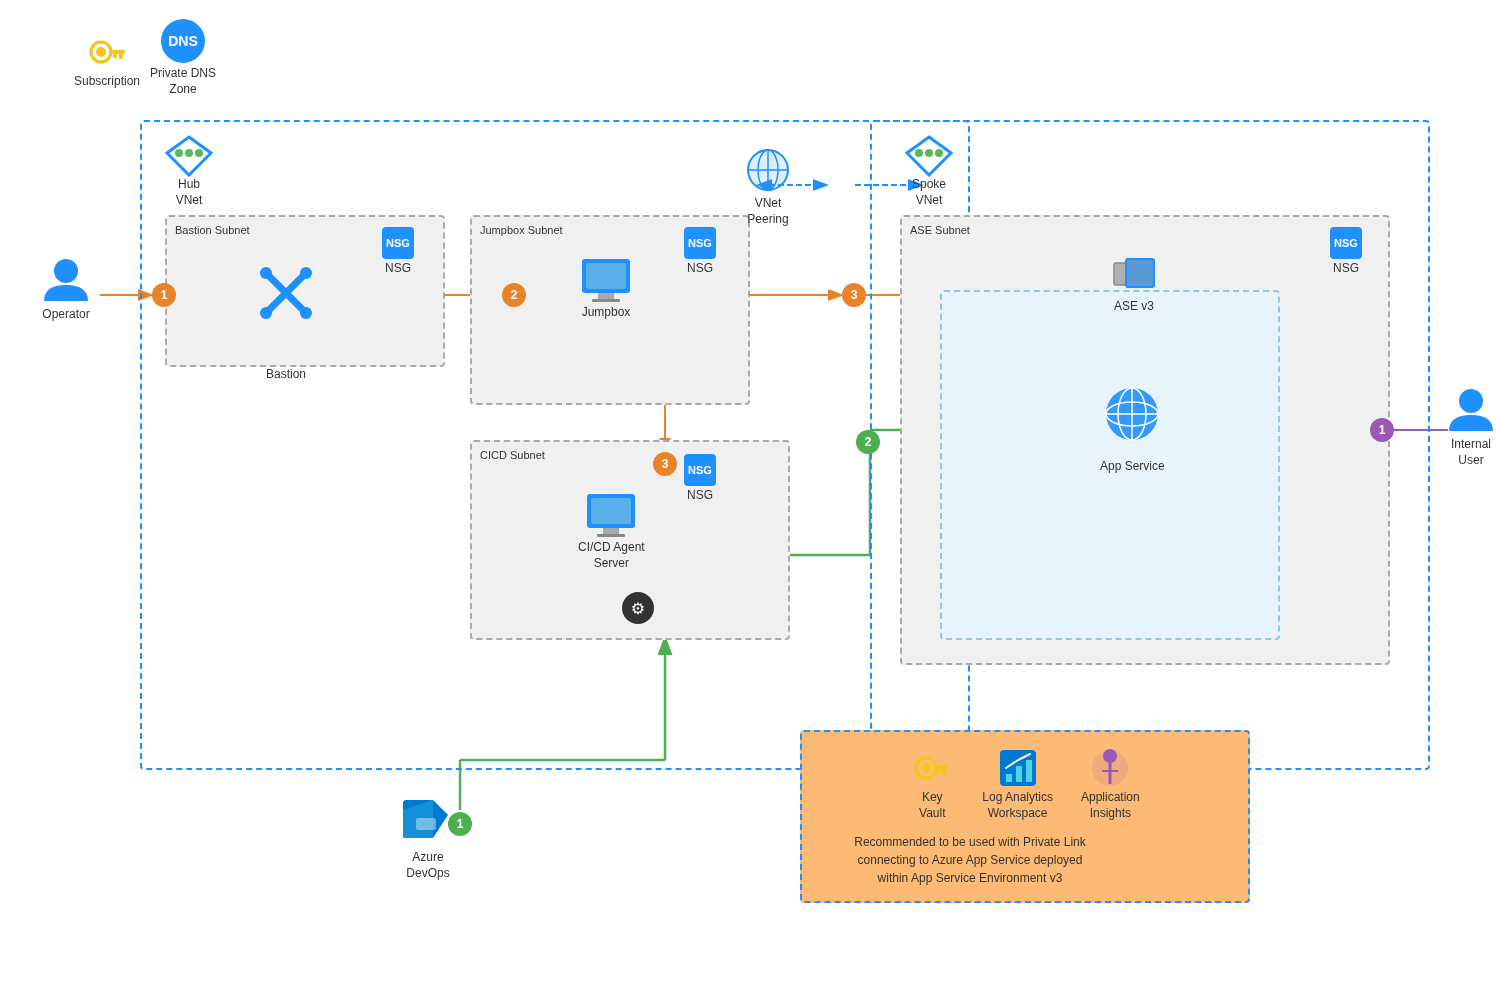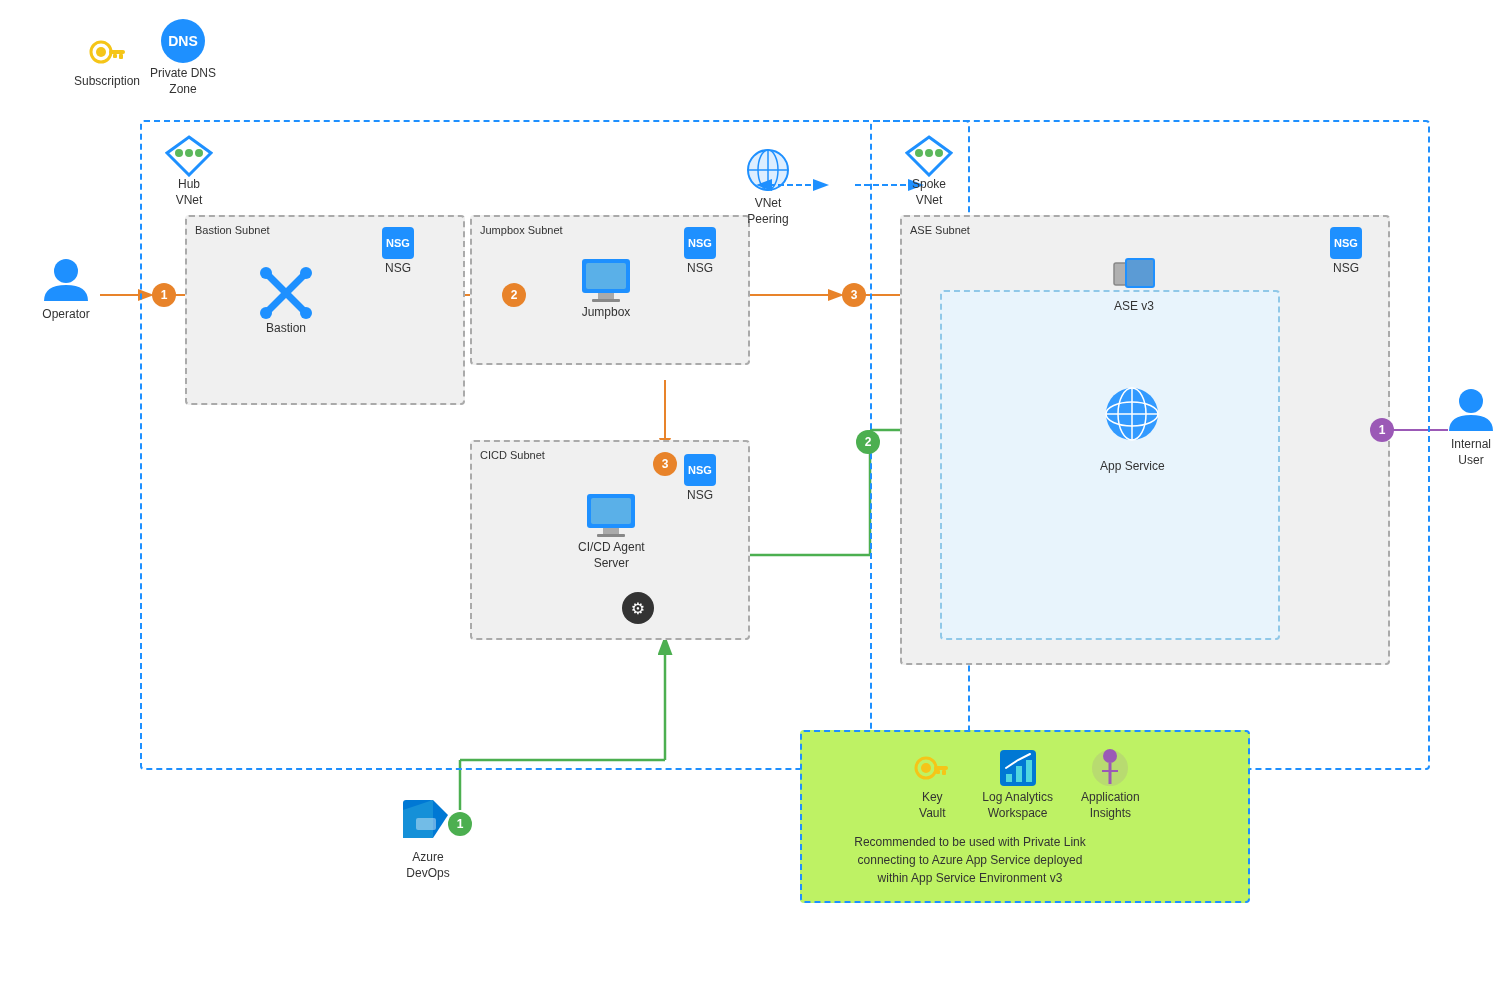--- a/index.html
+++ b/index.html
@@ -76,21 +76,21 @@
       top: 0; left: 0;
       width: 1496px;
       height: 1004px;
       pointer-events: none;
     }
     
     .legend-box {
       position: absolute;
       border: 2px dashed #1e90ff;
       border-radius: 4px;
-      background: #bef264;
+      background: #fdba74;
       padding: 14px 18px;
     }
     .legend-icons {
       display: flex;
       gap: 28px;
       margin-bottom: 12px;
       justify-content: center;
     }
     .legend-text {
       font-size: 12px;
@@ -187,46 +187,46 @@
     <svg width="48" height="42" viewBox="0 0 48 42">
       <polygon points="24,2 46,18 24,40 2,18" fill="none" stroke="#1e90ff" stroke-width="3"></polygon>
       <circle cx="14" cy="18" r="4" fill="#5cb85c"></circle>
       <circle cx="24" cy="18" r="4" fill="#5cb85c"></circle>
       <circle cx="34" cy="18" r="4" fill="#5cb85c"></circle>
     </svg>
     <span class="label" style="white-space:pre-line">Hub
 VNet</span>
   </div>
 
-  <div class="dashed-box-gray" style="left:165px; top:215px; width:280px; height:190px;margin-left:20px;">
+  <div class="dashed-box-gray" style="left:165px; top:215px; width:280px; height:152px;">
     <span class="label-small" style="position:absolute;top:6px;left:8px;">Bastion Subnet</span>
   </div>
 
   <div class="icon-wrap" style="left:380px; top:225px;">
     <svg width="36" height="36" viewBox="0 0 36 36">
       <rect x="2" y="2" width="32" height="32" rx="4" fill="#1e90ff"></rect>
       <text x="18" y="22" text-anchor="middle" font-size="11" font-weight="bold" fill="white">NSG</text>
     </svg>
     <span class="label">NSG</span>
   </div>
 
-  <div class="icon-wrap" style="left:258px; top:265px;">
+  <div class="icon-wrap" style="left:258px; top:265px;gap:46px;">
     <svg width="56" height="56" viewBox="0 0 56 56">
 
       <line x1="8" y1="8" x2="48" y2="48" stroke="#1e90ff" stroke-width="7" stroke-linecap="round"></line>
       <line x1="48" y1="8" x2="8" y2="48" stroke="#1e90ff" stroke-width="7" stroke-linecap="round"></line>
       <circle cx="8" cy="8" r="6" fill="#1e90ff"></circle>
       <circle cx="48" cy="8" r="6" fill="#1e90ff"></circle>
       <circle cx="8" cy="48" r="6" fill="#1e90ff"></circle>
       <circle cx="48" cy="48" r="6" fill="#1e90ff"></circle>
     </svg>
     <span class="label">Bastion</span>
   </div>
 
-  <div class="dashed-box-gray" style="left:470px; top:215px; width:280px; height:150px;">
+  <div class="dashed-box-gray" style="left:470px; top:215px; width:280px; height:190px;">
     <span class="label-small" style="position:absolute;top:6px;left:8px;">Jumpbox
 Subnet</span>
   </div>
 
   <div class="icon-wrap" style="left:682px; top:225px;">
     <svg width="36" height="36" viewBox="0 0 36 36">
       <rect x="2" y="2" width="32" height="32" rx="4" fill="#1e90ff"></rect>
       <text x="18" y="22" text-anchor="middle" font-size="11" font-weight="bold" fill="white">NSG</text>
     </svg>
     <span class="label">NSG</span>
@@ -235,21 +235,21 @@
   <div class="icon-wrap" style="left:578px; top:255px;">
     <svg width="56" height="50" viewBox="0 0 56 50">
       <rect x="4" y="4" width="48" height="34" rx="3" fill="#1e90ff"></rect>
       <rect x="8" y="8" width="40" height="26" rx="2" fill="#5ab0e8"></rect>
       <rect x="20" y="38" width="16" height="6" fill="#aaa"></rect>
       <rect x="14" y="44" width="28" height="3" rx="1" fill="#888"></rect>
     </svg>
     <span class="label">Jumpbox</span>
   </div>
 
-  <div class="dashed-box-gray" style="left:470px; top:440px; width:280px; height:200px;">
+  <div class="dashed-box-gray" style="left:470px; top:440px; width:320px; height:200px;">
     <span class="label-small" style="position:absolute;top:6px;left:8px;">CICD
 Subnet</span>
   </div>
 
   <div class="icon-wrap" style="left:682px; top:452px;">
     <svg width="36" height="36" viewBox="0 0 36 36">
       <rect x="2" y="2" width="32" height="32" rx="4" fill="#1e90ff"></rect>
       <text x="18" y="22" text-anchor="middle" font-size="11" font-weight="bold" fill="white">NSG</text>
     </svg>
     <span class="label">NSG</span>

